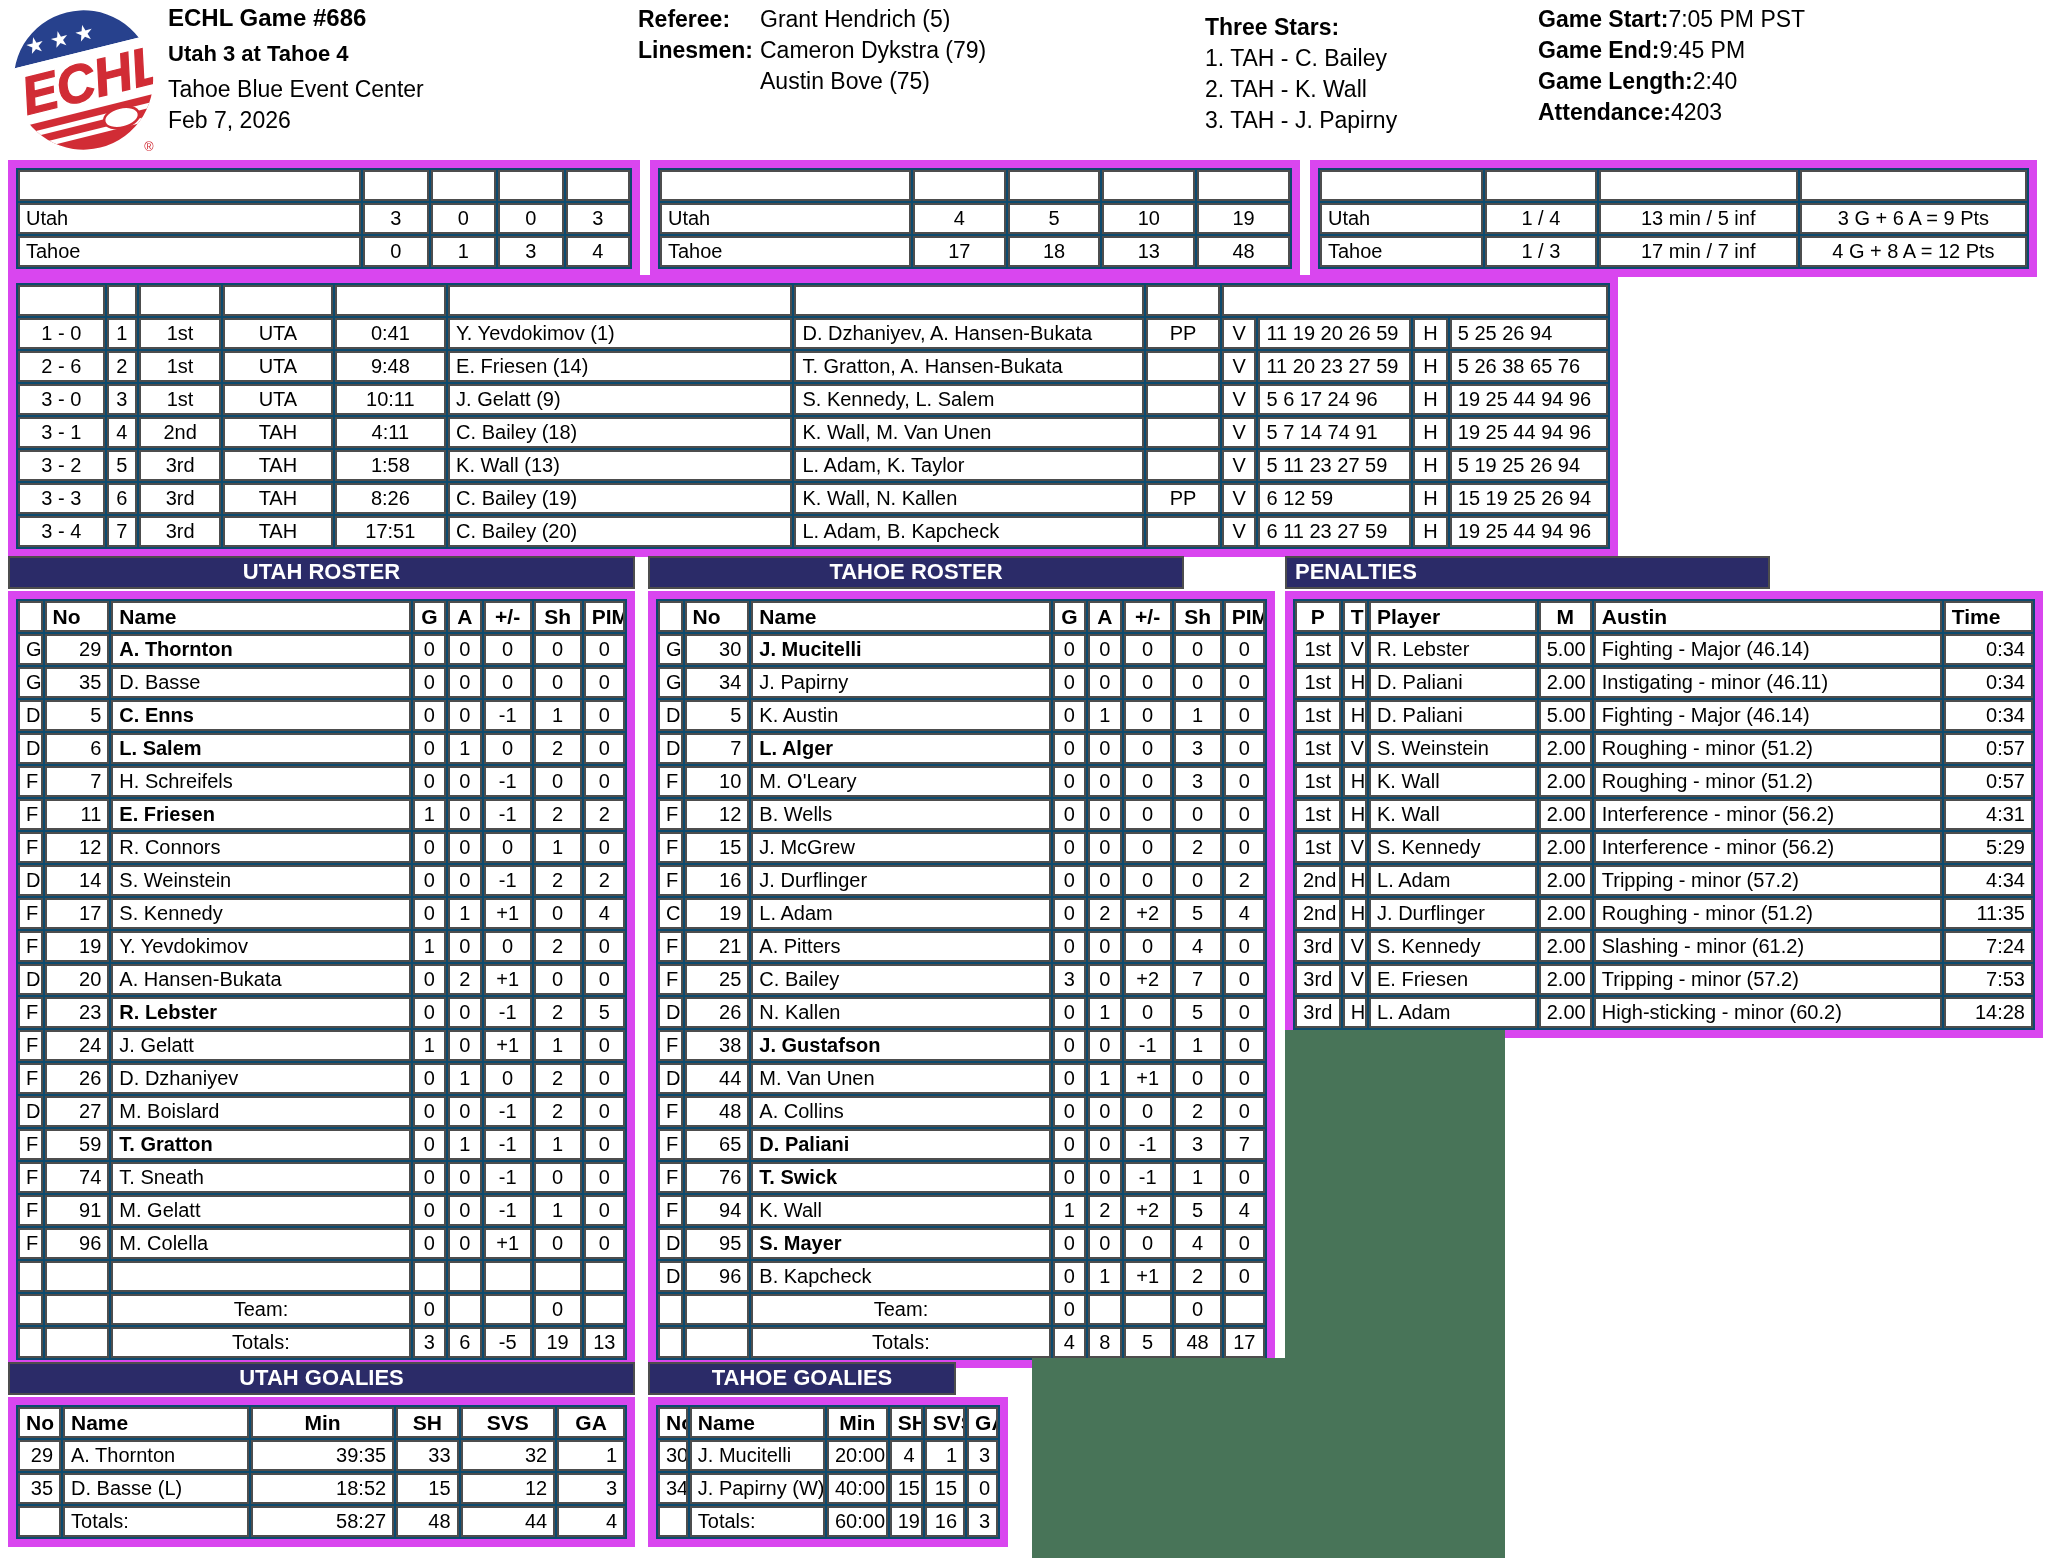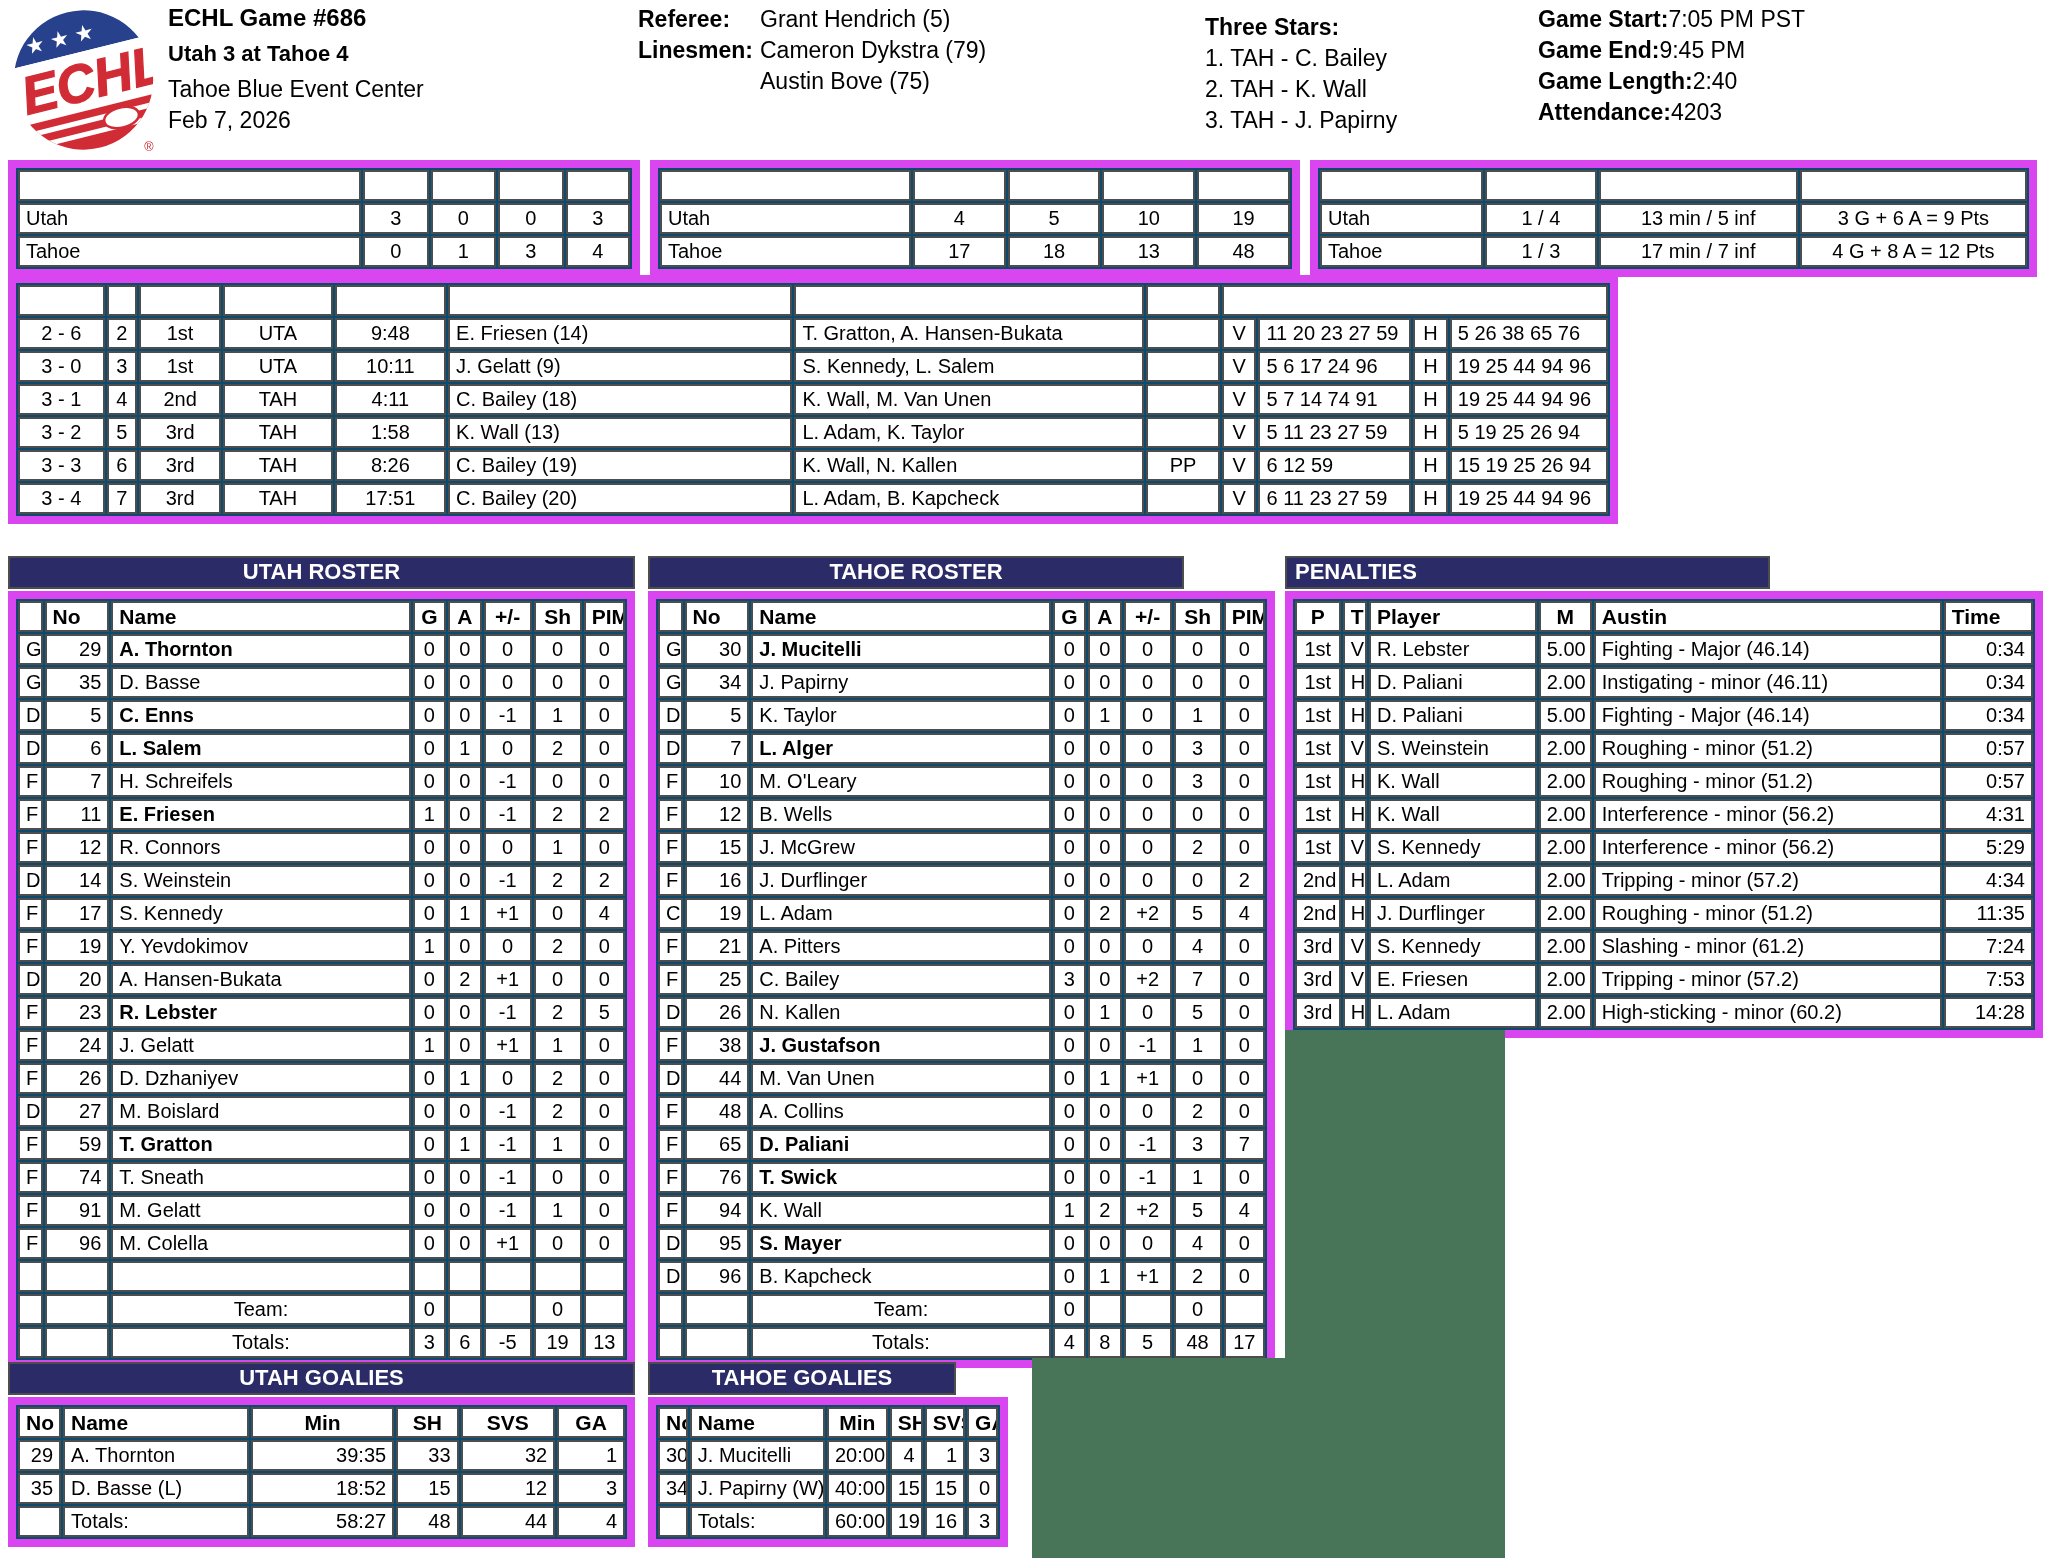--- a/index.html
+++ b/index.html
@@ -232,20 +232,34 @@
         <th class="nv c">Team</th>
         <th class="nv c">Time</th>
         <th class="nv c">Goals</th>
         <th class="nv c">Assists</th>
         <th class="nv c">Type</th>
         <th class="nv c" colspan="4">On Ice (+/-)</th>
       </tr>
         </thead>
       <tbody>
           <tr>
+            <td class="c">1 - 0</td>
+            <td class="c">1</td>
+            <td class="c">1st</td>
+            <td class="c">UTA</td>
+            <td class="c">0:41</td>
+            <td class="l">Y. Yevdokimov (1)</td>
+            <td class="l">D. Dzhaniyev, A. Hansen-Bukata</td>
+            <td class="c">PP</td>
+            <td class="c">V</td>
+            <td class="l">11 19 20 26 59</td>
+            <td class="c">H</td>
+            <td class="l">5 25 26 94</td>
+          </tr>
+          <tr>
             <td class="c">2 - 6</td>
             <td class="c">2</td>
             <td class="c">1st</td>
             <td class="c">UTA</td>
             <td class="c">9:48</td>
             <td class="l">E. Friesen (14)</td>
             <td class="l">T. Gratton, A. Hansen-Bukata</td>
             <td class="c"></td>
             <td class="c">V</td>
             <td class="l">11 20 23 27 59</td>
@@ -618,21 +632,21 @@
             <td class="l">J. Papirny</td>
             <td class="c">0</td>
             <td class="c">0</td>
             <td class="c">0</td>
             <td class="c">0</td>
             <td class="c">0</td>
           </tr>
           <tr>
             <td class="c">D</td>
             <td class="r">5</td>
-            <td class="l">K. Taylor</td>
+            <td class="l">K. Austin</td>
             <td class="c">0</td>
             <td class="c">1</td>
             <td class="c">0</td>
             <td class="c">1</td>
             <td class="c">0</td>
           </tr>
           <tr>
             <td class="c">D</td>
             <td class="r">7</td>
             <td class="l b">L. Alger</td>

